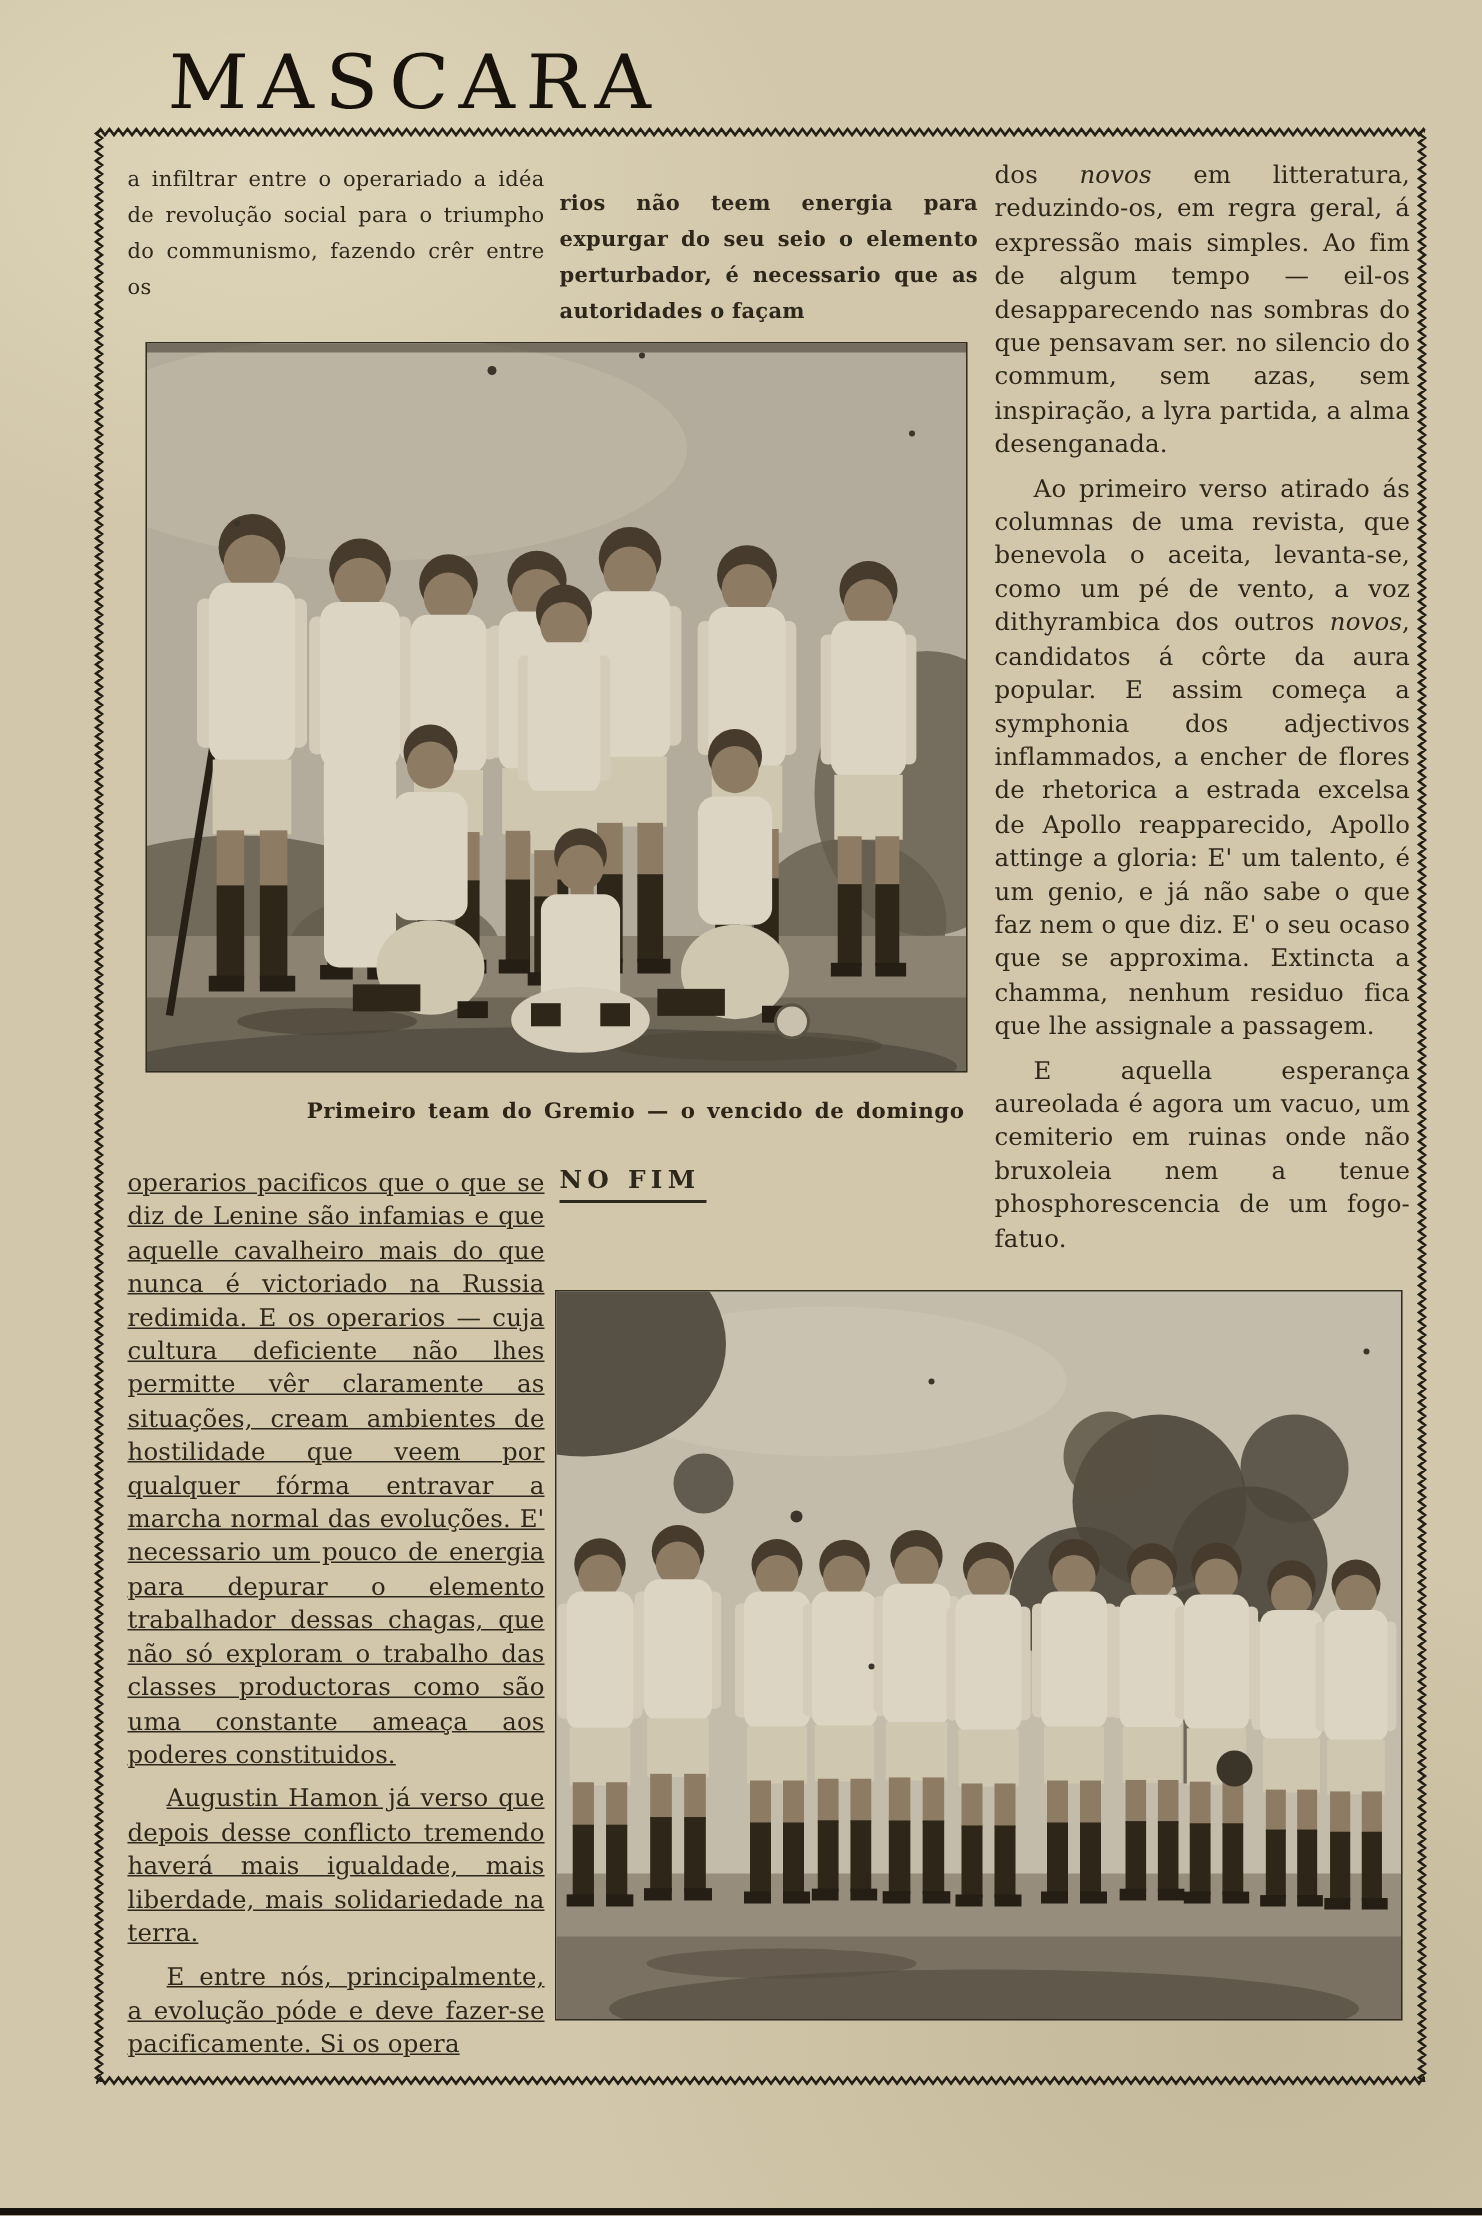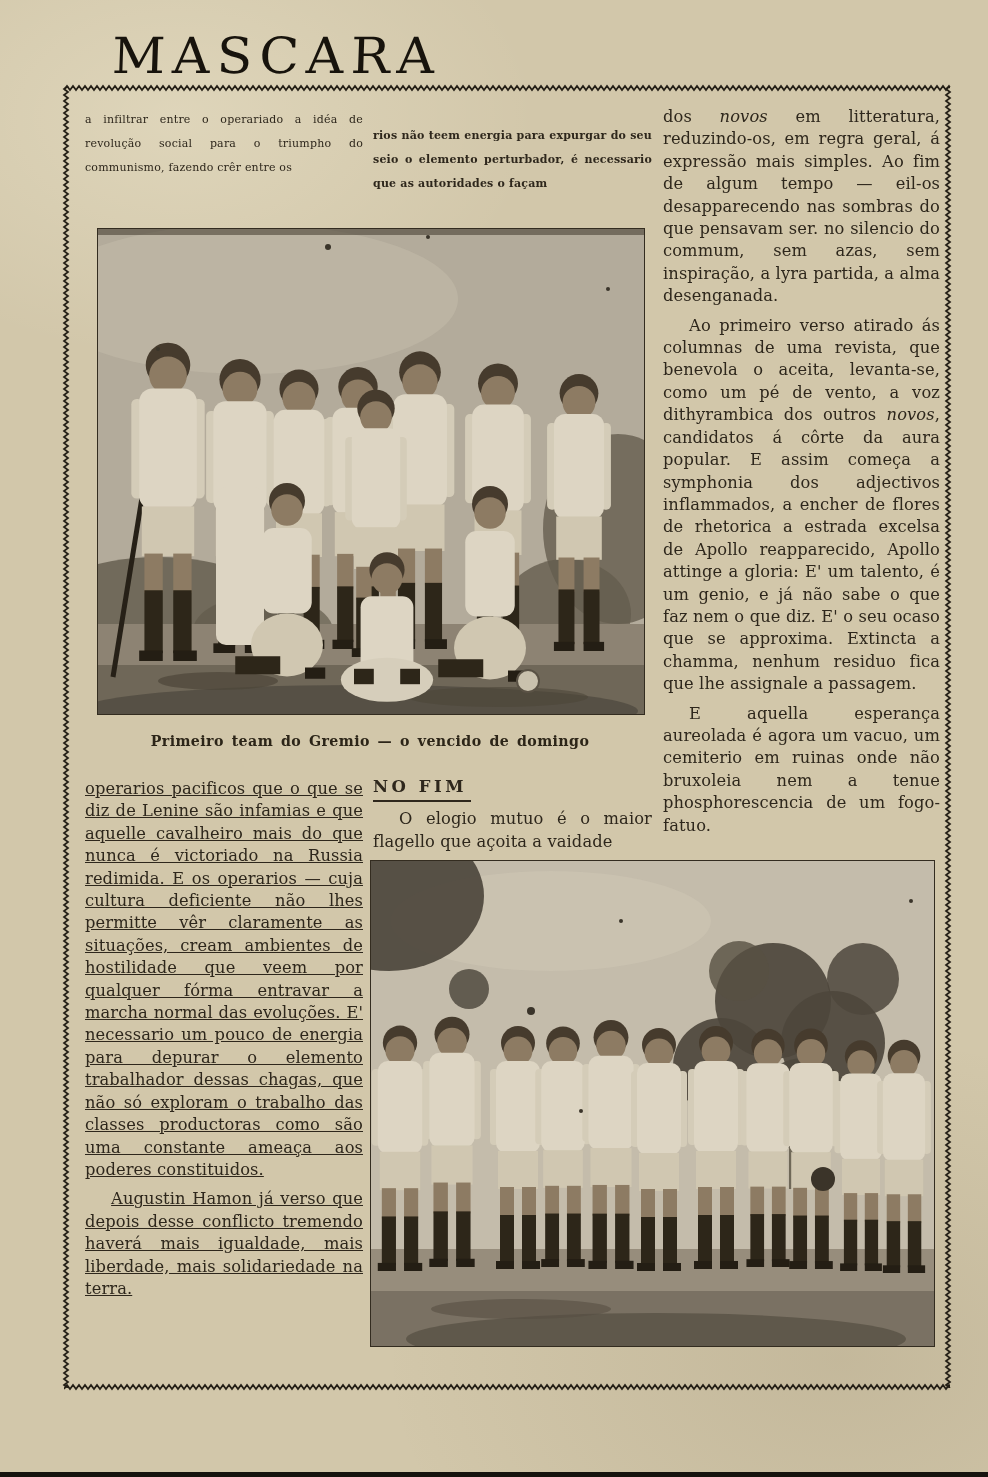--- a/index.html
+++ b/index.html
@@ -20,21 +20,21 @@
     color:#17130c; transform:skewX(-2deg) scaleY(.96);
     font-family:"DejaVu Serif", serif;
   }
   .zz { position:absolute; }
   .zz path { fill:none; stroke:#241f16; stroke-width:1.7px; }
   .scan-bottom { position:absolute; left:0; bottom:0; width:100%; height:5px; background:#16130e; }
 
   .txtcol { position:absolute; text-align:justify; }
   .txtcol p { margin:0 0 7px 0; }
   .txtcol p.indent { text-indent:1.6em; }
-  .frag { font-size:11px; line-height:24px; letter-spacing:.2px; }
+  .frag { font-size:14px; line-height:24px; letter-spacing:.2px; }
   .body16 { font-size:16.3px; line-height:22.4px; letter-spacing:.1px; }
 
   .col-left-top    { left:85px;  top:108px; width:278px; }
   .col-mid-top     { left:373px; top:124px; width:279px;font-weight:bold; }
   .col-right       { left:663px; top:106px; width:277px; }
   .col-left-bottom { left:85px;  top:778px; width:278px;text-decoration:underline; }
   .col-mid-nofim   { left:373px; top:776px; width:279px; }
 
   .nofim-heading {
     display:inline-block; margin:0 0 6px 0;
@@ -43,21 +43,21 @@
   }
 
   .photo {
     position:absolute; border:1px solid #332c20; background:#b3ab9b;
   }
   .photo svg { display:block; }
   .photo-first  { left:97px;  top:228px; }
   .photo-second { left:370px; top:860px; }
 
   .caption {
-    position:absolute; text-align:center; margin:0;
+    position:absolute; text-align:right; margin:0;
     font-size:14.2px; font-weight:bold; letter-spacing:.4px; word-spacing:2.5px;
     color:#2c2518;
   }
   .caption-first  { left:97px;  top:733px; width:546px; }
   .caption-second { left:370px; top:1357px; width:564px; }
 
   em.nv { }
 </style>
 </head>
 <body>
@@ -168,25 +168,25 @@
           <circle cx="60" cy="120" r="2"></circle>
           <circle cx="510" cy="60" r="2"></circle>
       </g>
     </svg>
   </div>
   <p class="caption caption-first">Primeiro team do Gremio — o vencido de domingo</p>
 
   <div class="txtcol body16 col-left-bottom">
     <p>operarios pacificos que o que se diz de Lenine são infamias e que aquelle cavalheiro mais do que nunca é victoriado na Russia redimida. E os operarios — cuja cultura deficiente não lhes permitte vêr claramente as situações, cream ambientes de hostilidade que veem por qualquer fórma entravar a marcha normal das evoluções. E' necessario um pouco de energia para depurar o elemento trabalhador dessas chagas, que não só exploram o trabalho das classes productoras como são uma constante ameaça aos poderes constituidos.</p>
     <p class="indent">Augustin Hamon já verso que depois desse conflicto tremendo haverá mais igualdade, mais liberdade, mais solidariedade na terra.</p>
+    <p class="indent">E entre nós, principalmente, a evolução póde e deve fazer-se pacificamente. Si os opera</p>
   </div>
 
   <div class="txtcol body16 col-mid-nofim">
     <h2 class="nofim-heading">NO FIM</h2>
-    <p class="indent">O elogio mutuo é o maior flagello que açoita a vaidade</p>
   </div>
 
   <div class="photo photo-second">
     <svg width="563" height="485" viewBox="0 0 563 485">
       <rect width="563" height="485" fill="#c4bcab"></rect>
       <ellipse cx="180" cy="60" rx="160" ry="50" fill="#cfc8b6" opacity=".5"></ellipse>
       <g>
         <ellipse cx="18" cy="35" rx="95" ry="75" fill="#4a443a" opacity=".9"></ellipse>
         <circle cx="98" cy="128" r="20" fill="#4a443a" opacity=".8"></circle>
         <circle cx="350" cy="205" r="48" fill="#4d473c" opacity=".92"></circle>

